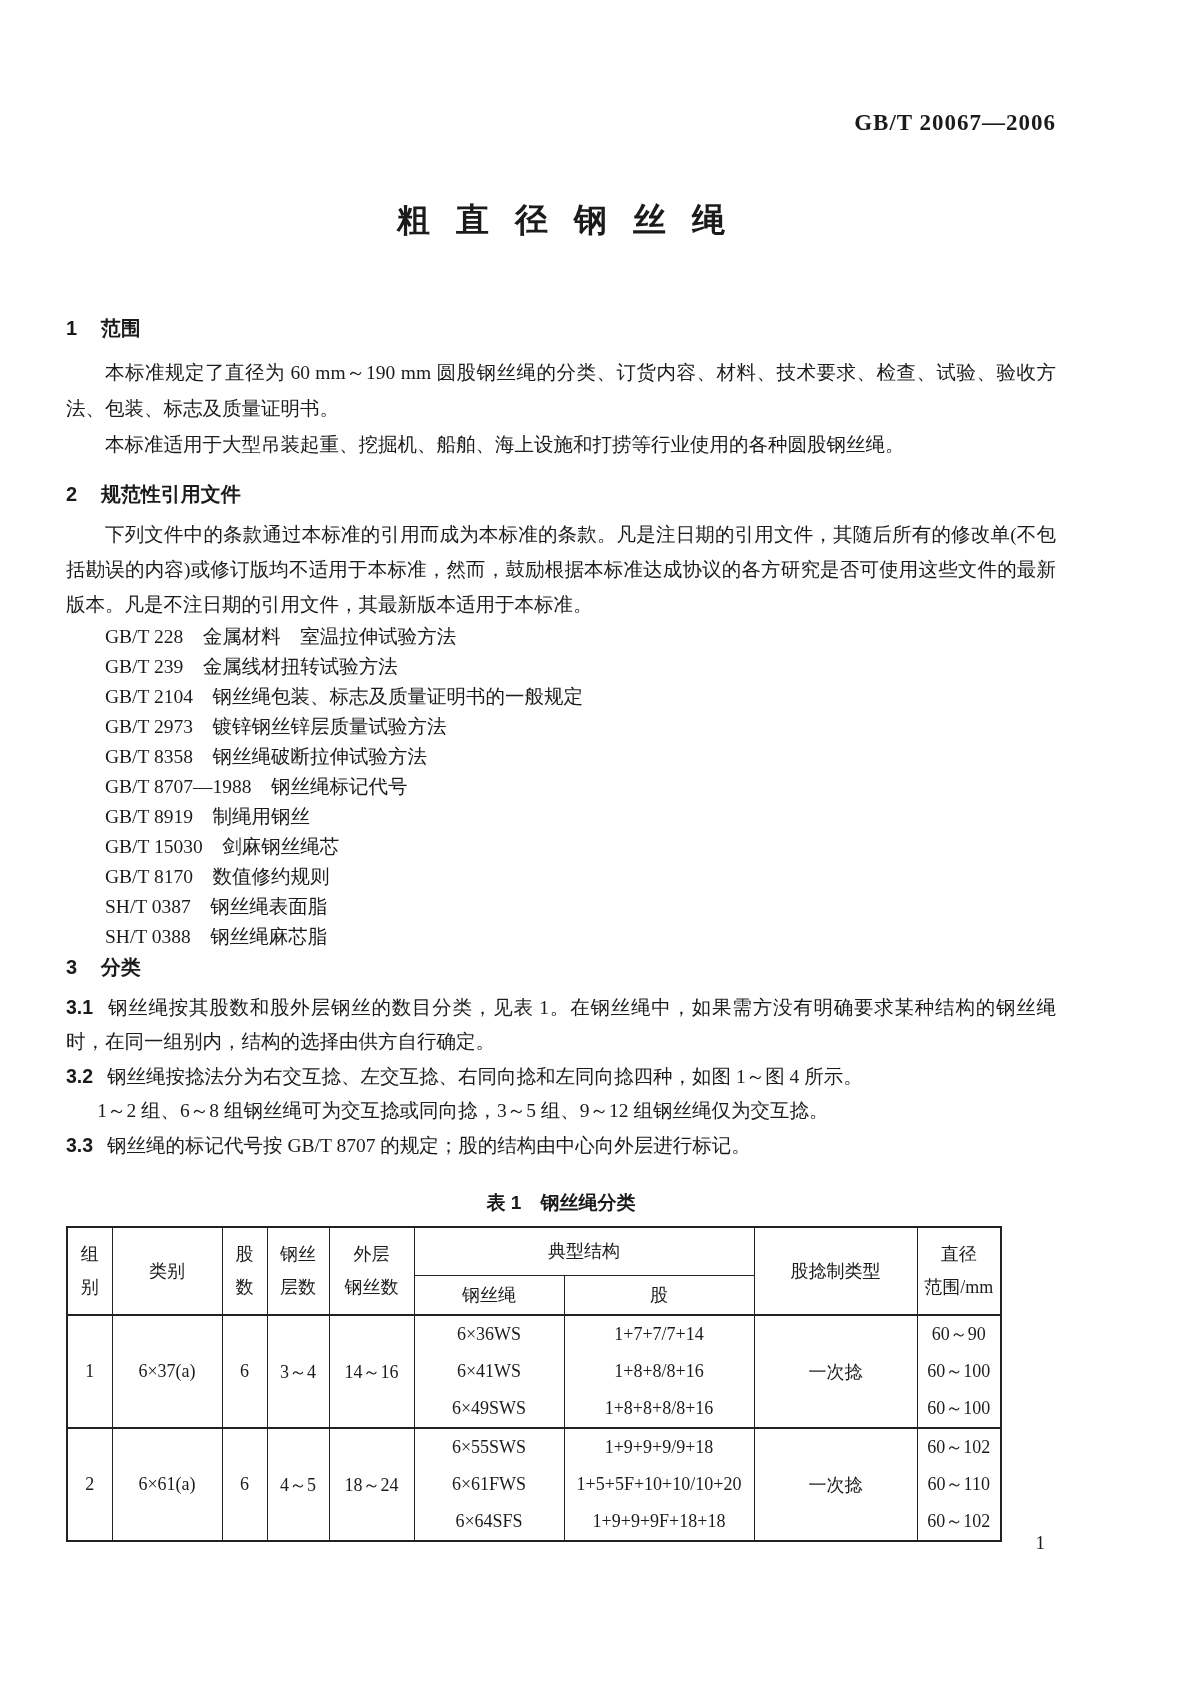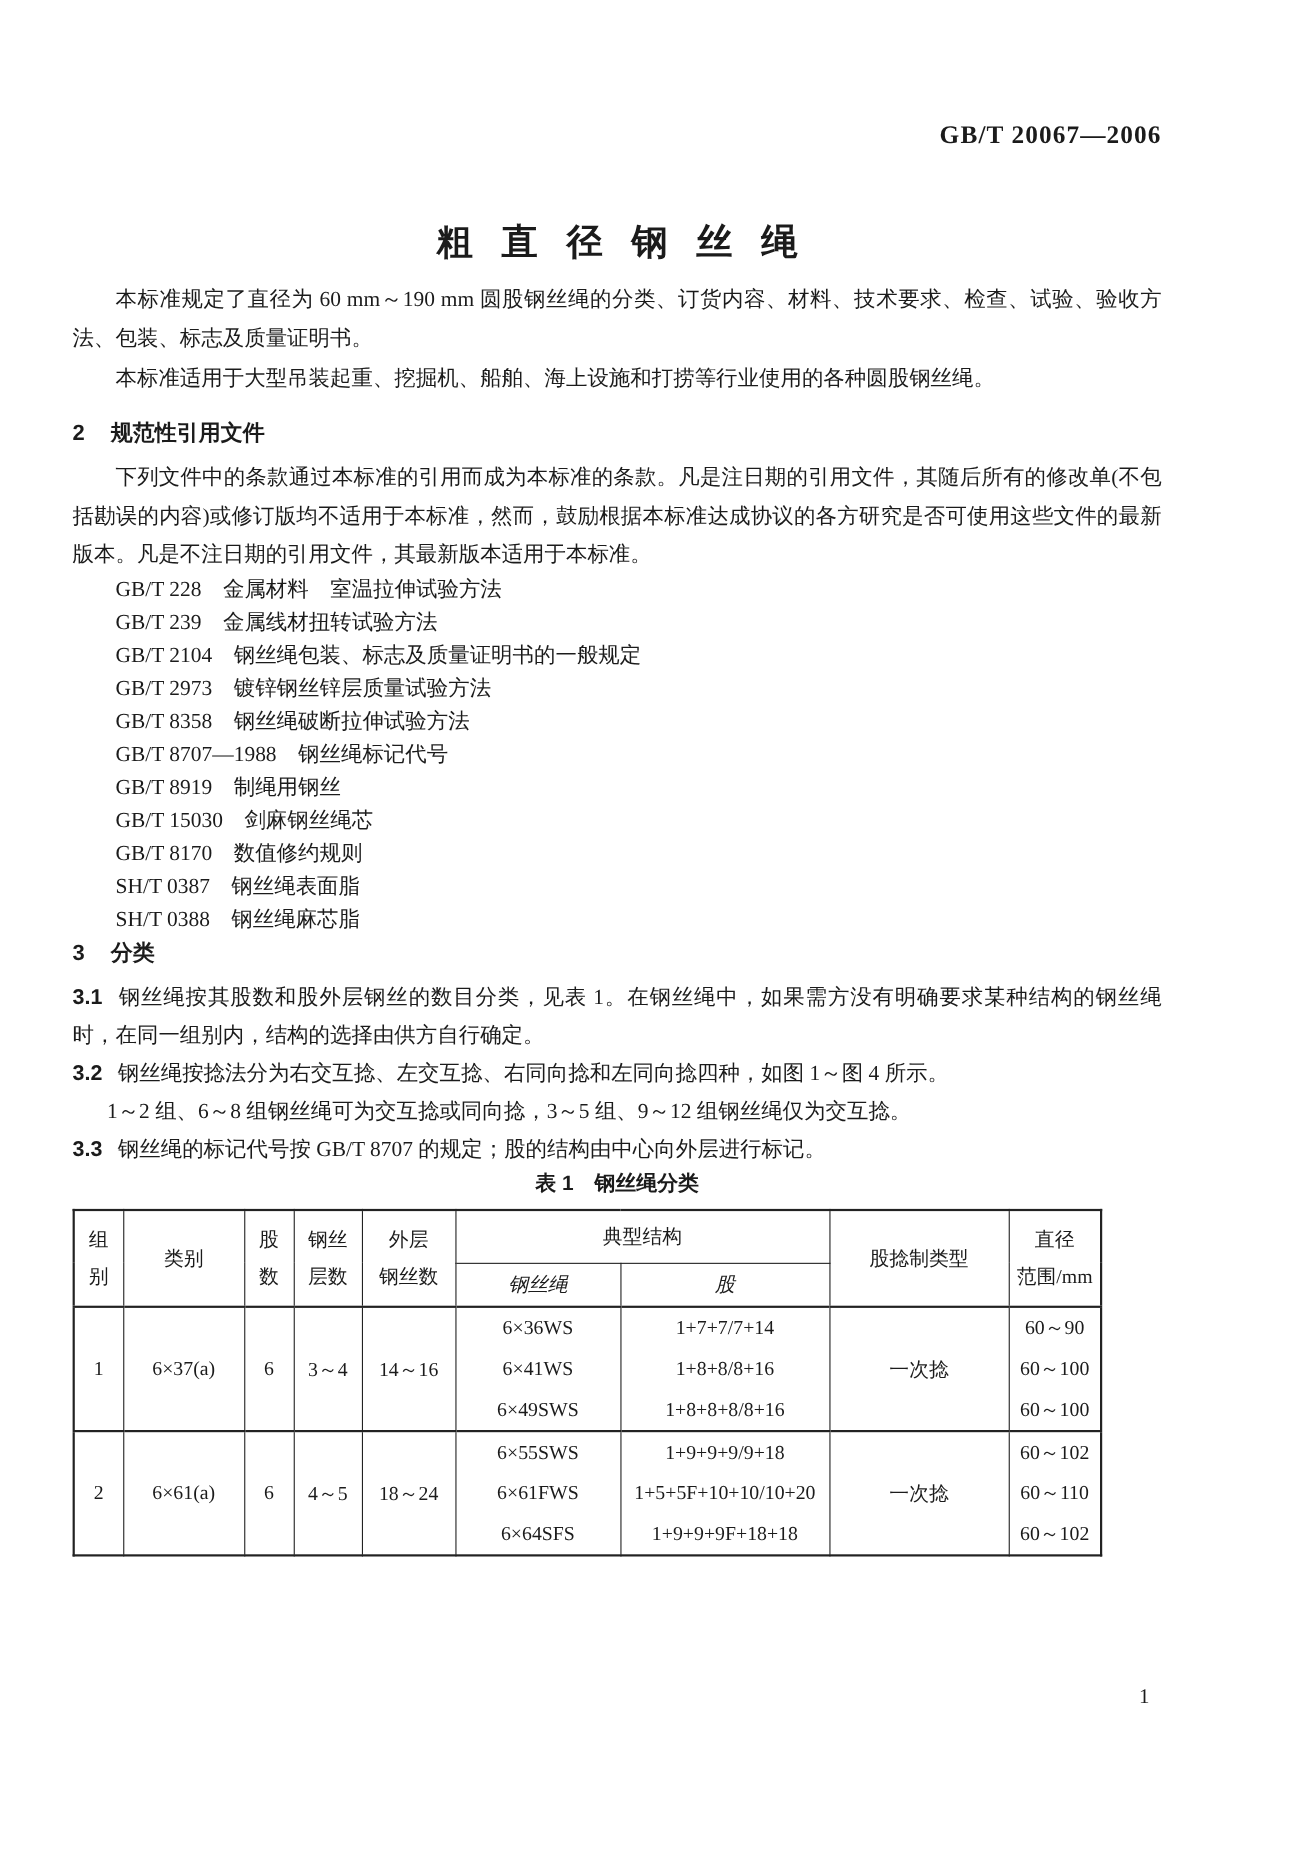--- a/index.html
+++ b/index.html
@@ -65,21 +65,21 @@
     font-weight:bold;
     margin-right:14px;
   }
   .clause-sub {
     font-size:19.5px;
     line-height:34px;
     text-indent:1.6em;
     text-align:justify;
   }
   .tbl-caption {
-    margin-top:0;
+    margin-top:27px;
     text-align:center;
     font-family:"Liberation Sans", sans-serif;
     font-weight:bold;
     font-size:19px;
   }
   table.cls-table {
     margin-top:10px;
     width:934px;
     border-collapse:collapse;
     table-layout:fixed;
@@ -87,21 +87,21 @@
     border:2px solid #222;
   }
   table.cls-table td {
     border:1px solid #222;
     text-align:center;
     vertical-align:middle;
     padding:0;
   }
   tr.hrow1 { height:48px; }
   tr.hrow2 { height:40px; }
-  tr.hrow2 td { border-bottom:2px solid #222;font-style:italic; }
+  tr.hrow2 td { border-bottom:2px solid #222; }
   tr.hrow1 td[rowspan] { border-bottom:2px solid #222; }
   tr.drow { height:111px; }
   tr.drow td { border-top:2px solid #222; }
   td.stack div { line-height:33px; }
   td.lt { text-align:left; padding-left:10px; }
   .ln { line-height:37px; }
   .page-num {
     position:absolute;
     top:1532px;
     right:146px;
@@ -111,20 +111,24 @@
 </head>
 <body>
 
 <div class="page">
 
   <div class="doc-code">GB/T 20067—2006</div>
 
   <div class="doc-title">粗直径钢丝绳</div>
 
   <section id="sec1">
+    <h2 class="sec-head">
+      <span class="sec-num">1</span>
+      <span class="sec-title">范围</span>
+    </h2>
     <p class="body-p">本标准规定了直径为 60 mm～190 mm 圆股钢丝绳的分类、订货内容、材料、技术要求、检查、试验、验收方法、包装、标志及质量证明书。</p>
     <p class="body-p">本标准适用于大型吊装起重、挖掘机、船舶、海上设施和打捞等行业使用的各种圆股钢丝绳。</p>
   </section>
 
   <section id="sec2">
     <h2 class="sec-head">
       <span class="sec-num">2</span>
       <span class="sec-title">规范性引用文件</span>
     </h2>
     <p class="body-p">下列文件中的条款通过本标准的引用而成为本标准的条款。凡是注日期的引用文件，其随后所有的修改单(不包括勘误的内容)或修订版均不适用于本标准，然而，鼓励根据本标准达成协议的各方研究是否可使用这些文件的最新版本。凡是不注日期的引用文件，其最新版本适用于本标准。</p>

